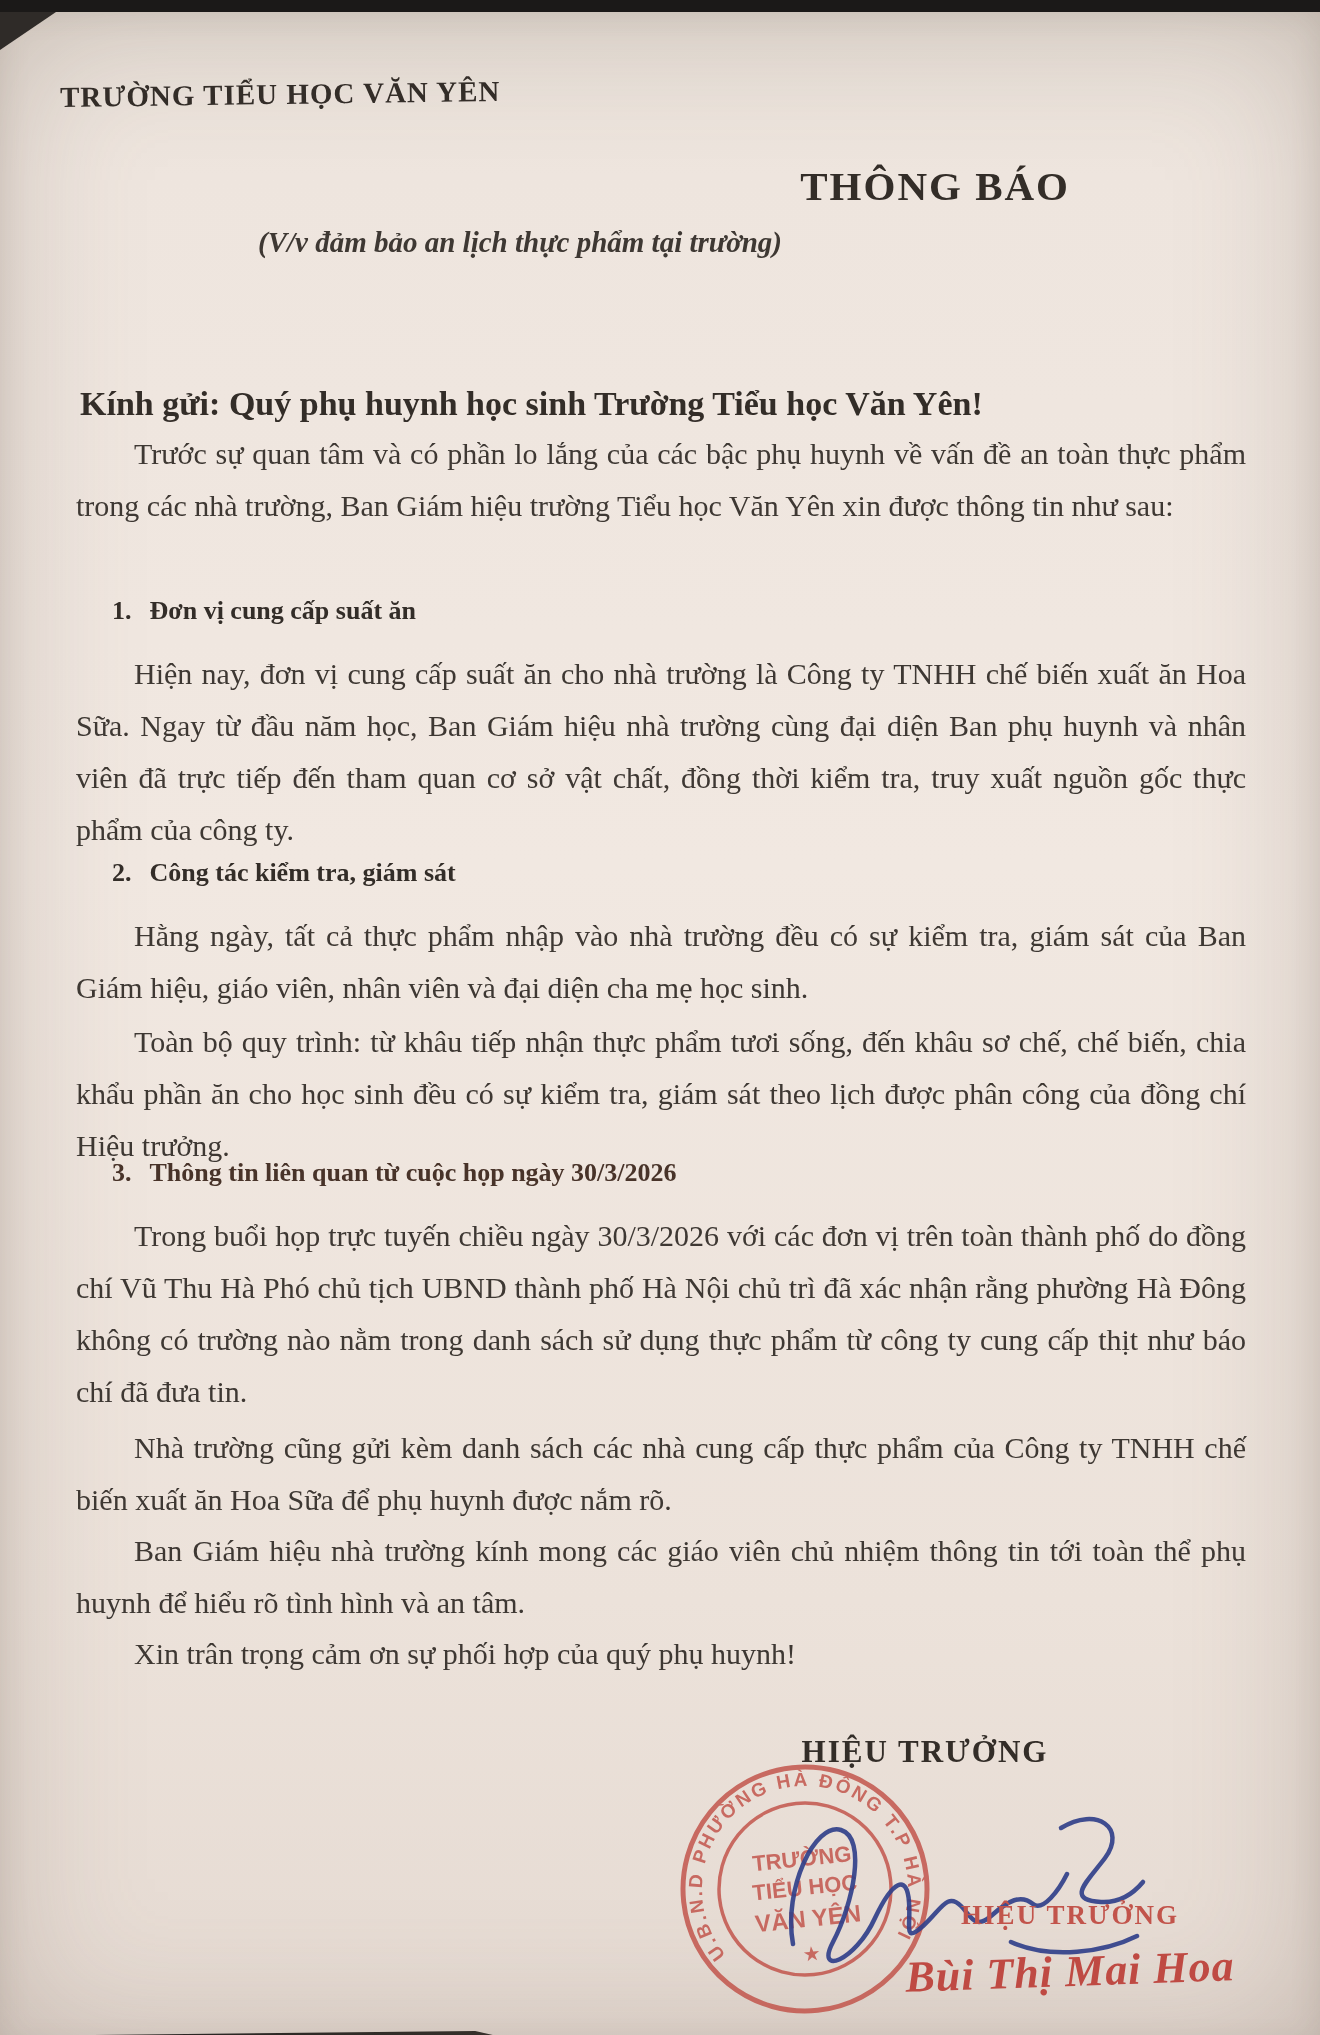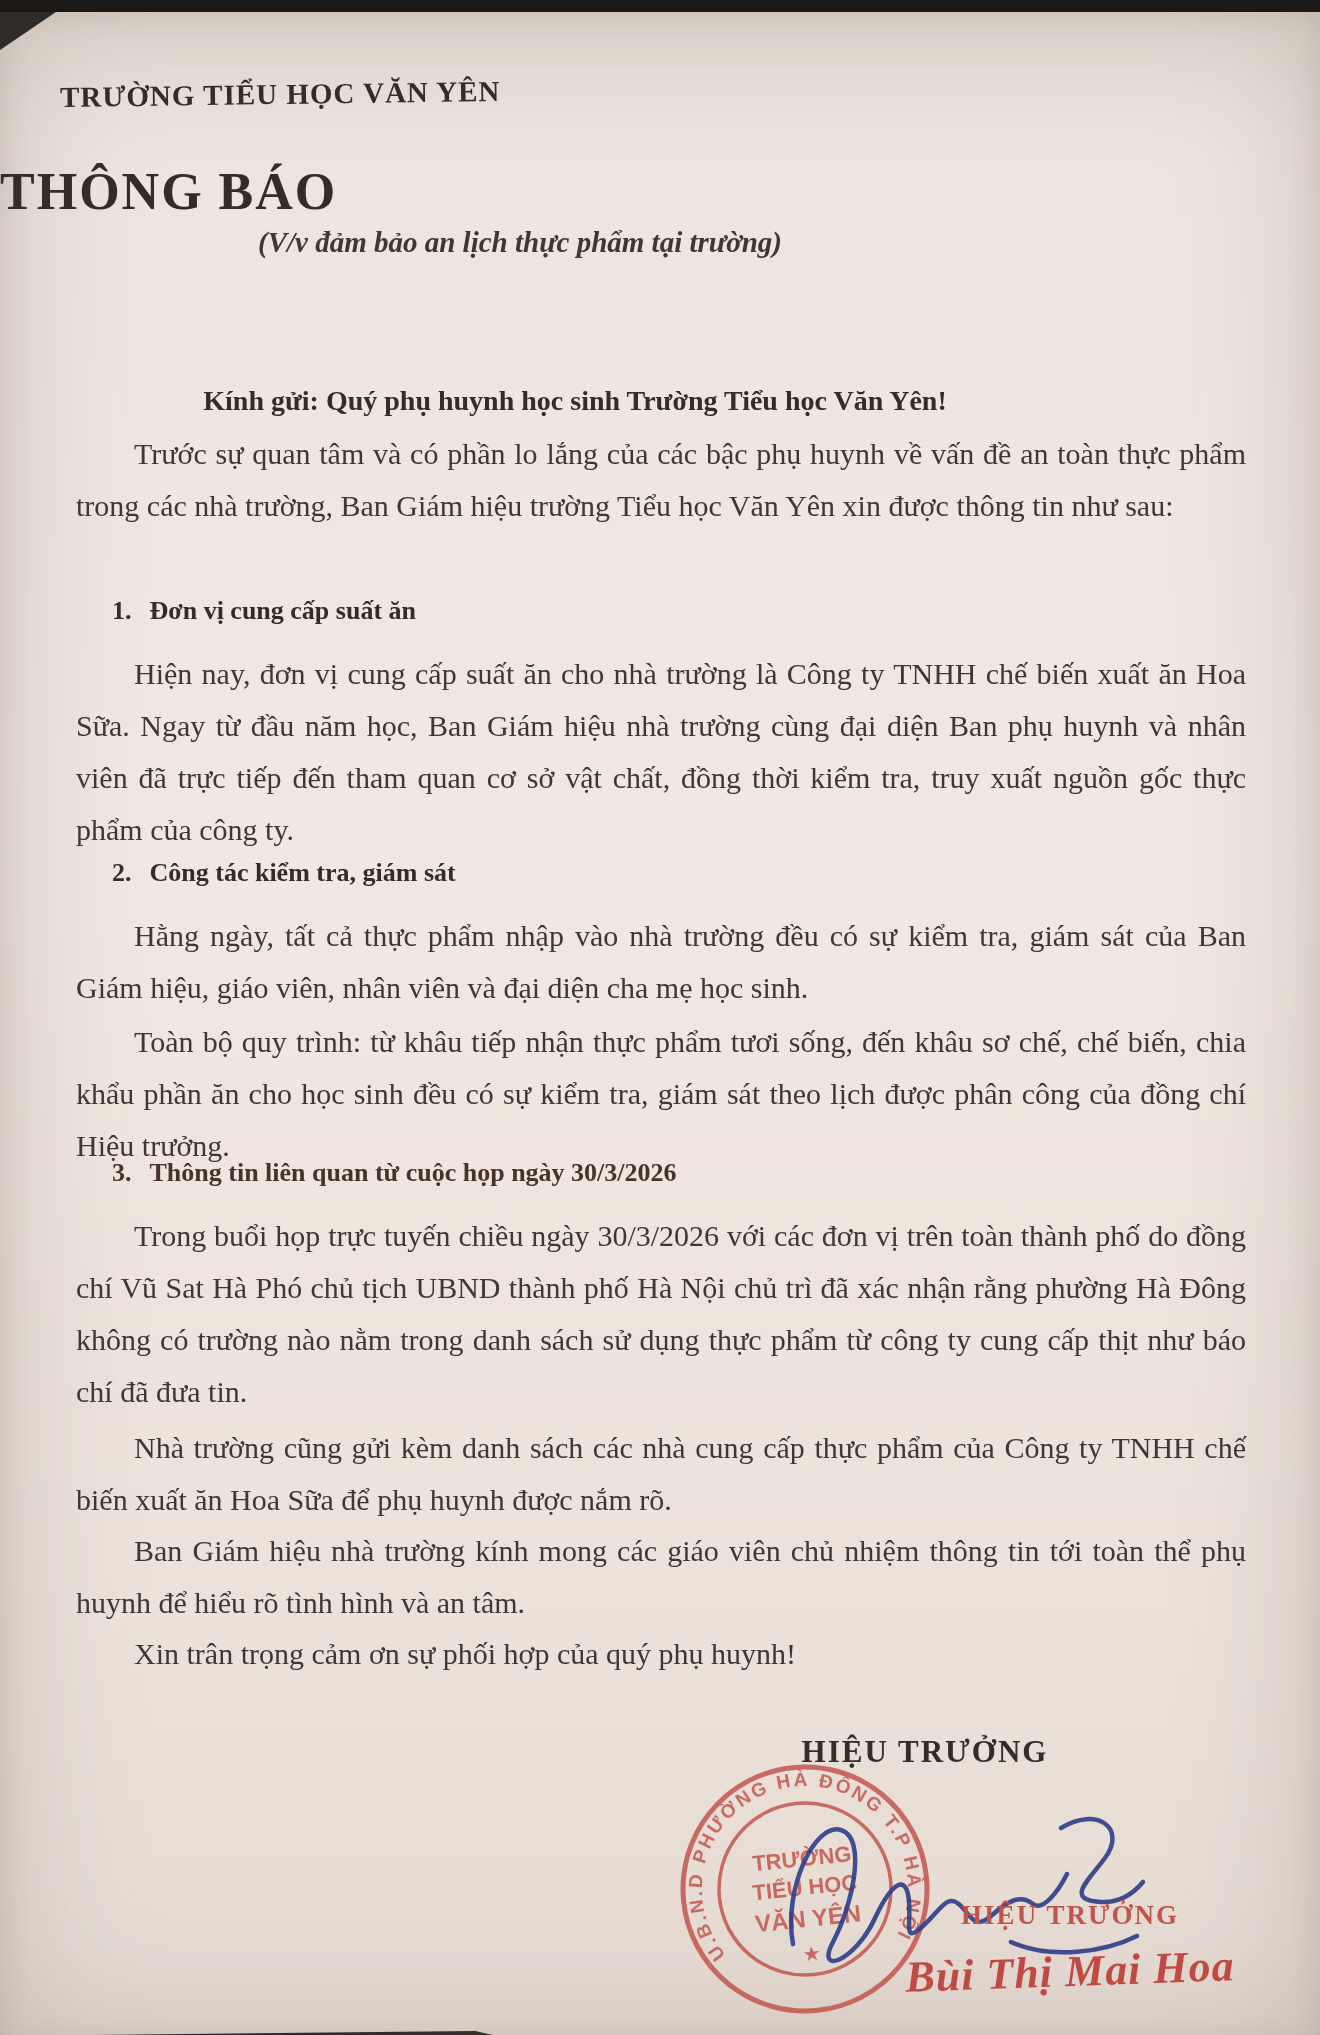--- a/index.html
+++ b/index.html
@@ -6,23 +6,23 @@
   .page{
     position:relative;width:1320px;height:2035px;overflow:hidden;
     background:linear-gradient(180deg,#e8e0d8 0%,#eee5de 8%,#f1e8e1 42%,#ece2da 78%,#e5dad2 100%);
     box-shadow:inset 0 0 140px rgba(110,92,82,.28), inset 0 0 30px rgba(110,92,82,.15);
     font-family:"Liberation Serif","DejaVu Serif",serif;
     color:var(--ink,#3e3833);
     margin-top:12px;
   }
   .abs{position:absolute;}
   .school-name{left:60px;top:66px;font-size:29px;font-weight:bold;letter-spacing:1px;transform:rotate(-.8deg);color:var(--heading-ink,#332d28);}
-  .doc-title{left:0;top:150px;width:1070px;text-align:left;font-size:52px;font-weight:bold;letter-spacing:2px;color:var(--heading-ink,#332d28);}
+  .doc-title{left:0;top:150px;width:1070px;text-align:right;font-size:41px;font-weight:bold;letter-spacing:2px;color:var(--heading-ink,#332d28);}
   .doc-subtitle{left:0;top:214px;width:1040px;text-align:center;font-size:29px;font-weight:bold;font-style:italic;color:var(--ink,#3e3833);}
-  .salutation{left:80px;top:373px;width:990px;text-align:center;font-size:28px;font-weight:bold;color:var(--heading-ink,#332d28);}
+  .salutation{left:80px;top:373px;width:990px;text-align:left;font-size:34px;font-weight:bold;color:var(--heading-ink,#332d28);}
   .body-par{left:76px;width:1170px;font-size:30px;line-height:52px;text-align:justify;text-indent:58px;margin:0;}
   .sec-heading{left:112px;width:1130px;font-size:26px;font-weight:bold;color:var(--heading-ink,#332d28);}
   .sec-heading .num{display:inline-block;margin-right:18px;}
   .sec-heading.warm{color:#483329;}
   .sig-title{left:760px;top:1722px;width:330px;text-align:center;font-size:31px;font-weight:bold;letter-spacing:2px;color:var(--heading-ink,#332d28);}
   .stamp{left:670px;top:1742px;width:270px;height:270px;transform:rotate(-6deg);opacity:.84;}
   .stamp circle{stroke:var(--stamp-red,#c2544b);fill:none;}
   .stamp text,.stamp textPath{fill:var(--stamp-red,#c2544b);font-family:"Liberation Sans","DejaVu Sans",sans-serif;font-weight:bold;}
   .arc-text{font-size:19px;letter-spacing:2.5px;}
   .signature{left:775px;top:1782px;width:400px;height:205px;}
@@ -55,21 +55,21 @@
 
   <div class="abs sec-heading" style="top:846px">
     <span class="num">2.</span><span>Công tác kiểm tra, giám sát</span>
   </div>
   <p class="abs body-par" style="top:1004px">Toàn bộ quy trình: từ khâu tiếp nhận thực phẩm tươi sống, đến khâu sơ chế, chế biến, chia khẩu phần ăn cho học sinh đều có sự kiểm tra, giám sát theo lịch được phân công của đồng chí Hiệu trưởng.</p>
   <p class="abs body-par" style="top:898px">Hằng ngày, tất cả thực phẩm nhập vào nhà trường đều có sự kiểm tra, giám sát của Ban Giám hiệu, giáo viên, nhân viên và đại diện cha mẹ học sinh.</p>
 
   <div class="abs sec-heading warm" style="top:1146px">
     <span class="num">3.</span><span>Thông tin liên quan từ cuộc họp ngày 30/3/2026</span>
   </div>
-  <p class="abs body-par" style="top:1198px">Trong buổi họp trực tuyến chiều ngày 30/3/2026 với các đơn vị trên toàn thành phố do đồng chí Vũ Sat Hà Phó chủ tịch UBND thành phố Hà Nội chủ trì đã xác nhận rằng phường Hà Đông không có trường nào nằm trong danh sách sử dụng thực phẩm từ công ty cung cấp thịt như báo chí đã đưa tin.</p>
+  <p class="abs body-par" style="top:1198px">Trong buổi họp trực tuyến chiều ngày 30/3/2026 với các đơn vị trên toàn thành phố do đồng chí Vũ Thu Hà Phó chủ tịch UBND thành phố Hà Nội chủ trì đã xác nhận rằng phường Hà Đông không có trường nào nằm trong danh sách sử dụng thực phẩm từ công ty cung cấp thịt như báo chí đã đưa tin.</p>
   <p class="abs body-par" style="top:1410px">Nhà trường cũng gửi kèm danh sách các nhà cung cấp thực phẩm của Công ty TNHH chế biến xuất ăn Hoa Sữa để phụ huynh được nắm rõ.</p>
   <p class="abs body-par" style="top:1513px">Ban Giám hiệu nhà trường kính mong các giáo viên chủ nhiệm thông tin tới toàn thể phụ huynh để hiểu rõ tình hình và an tâm.</p>
   <p class="abs body-par" style="top:1616px">Xin trân trọng cảm ơn sự phối hợp của quý phụ huynh!</p>
 
   <div class="abs sig-title">HIỆU TRƯỞNG</div>
 
   <svg class="abs stamp" viewBox="0 0 270 270" aria-hidden="true">
     <circle cx="135" cy="135" r="122" stroke-width="5"></circle>
     <circle cx="135" cy="135" r="86" stroke-width="3.5"></circle>
     <defs>

